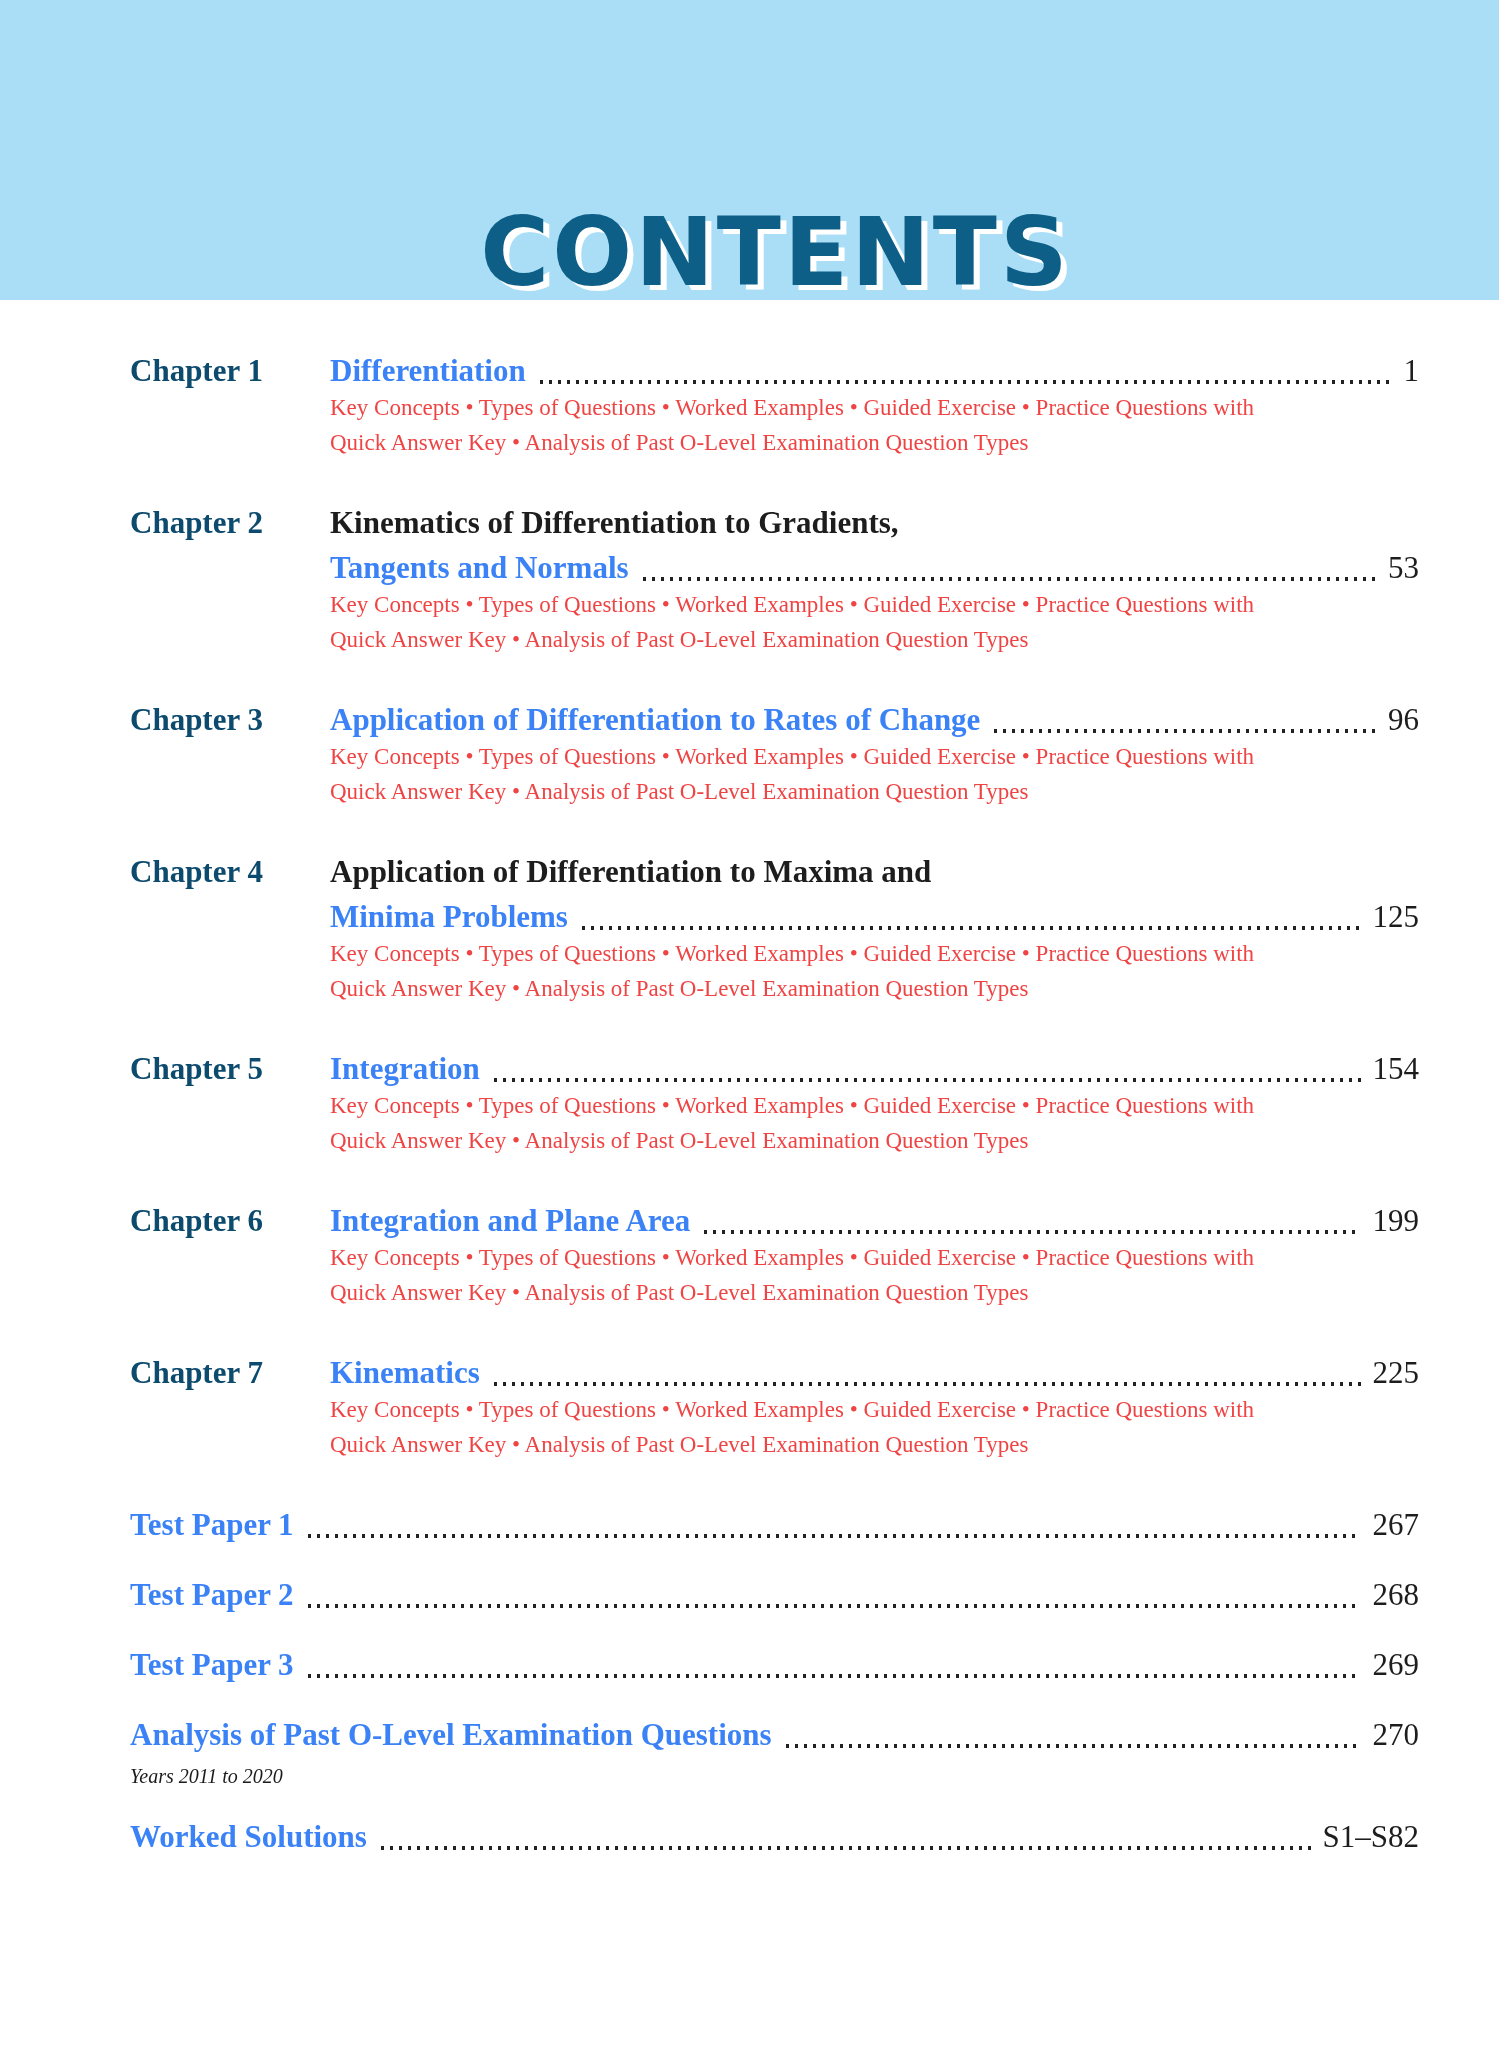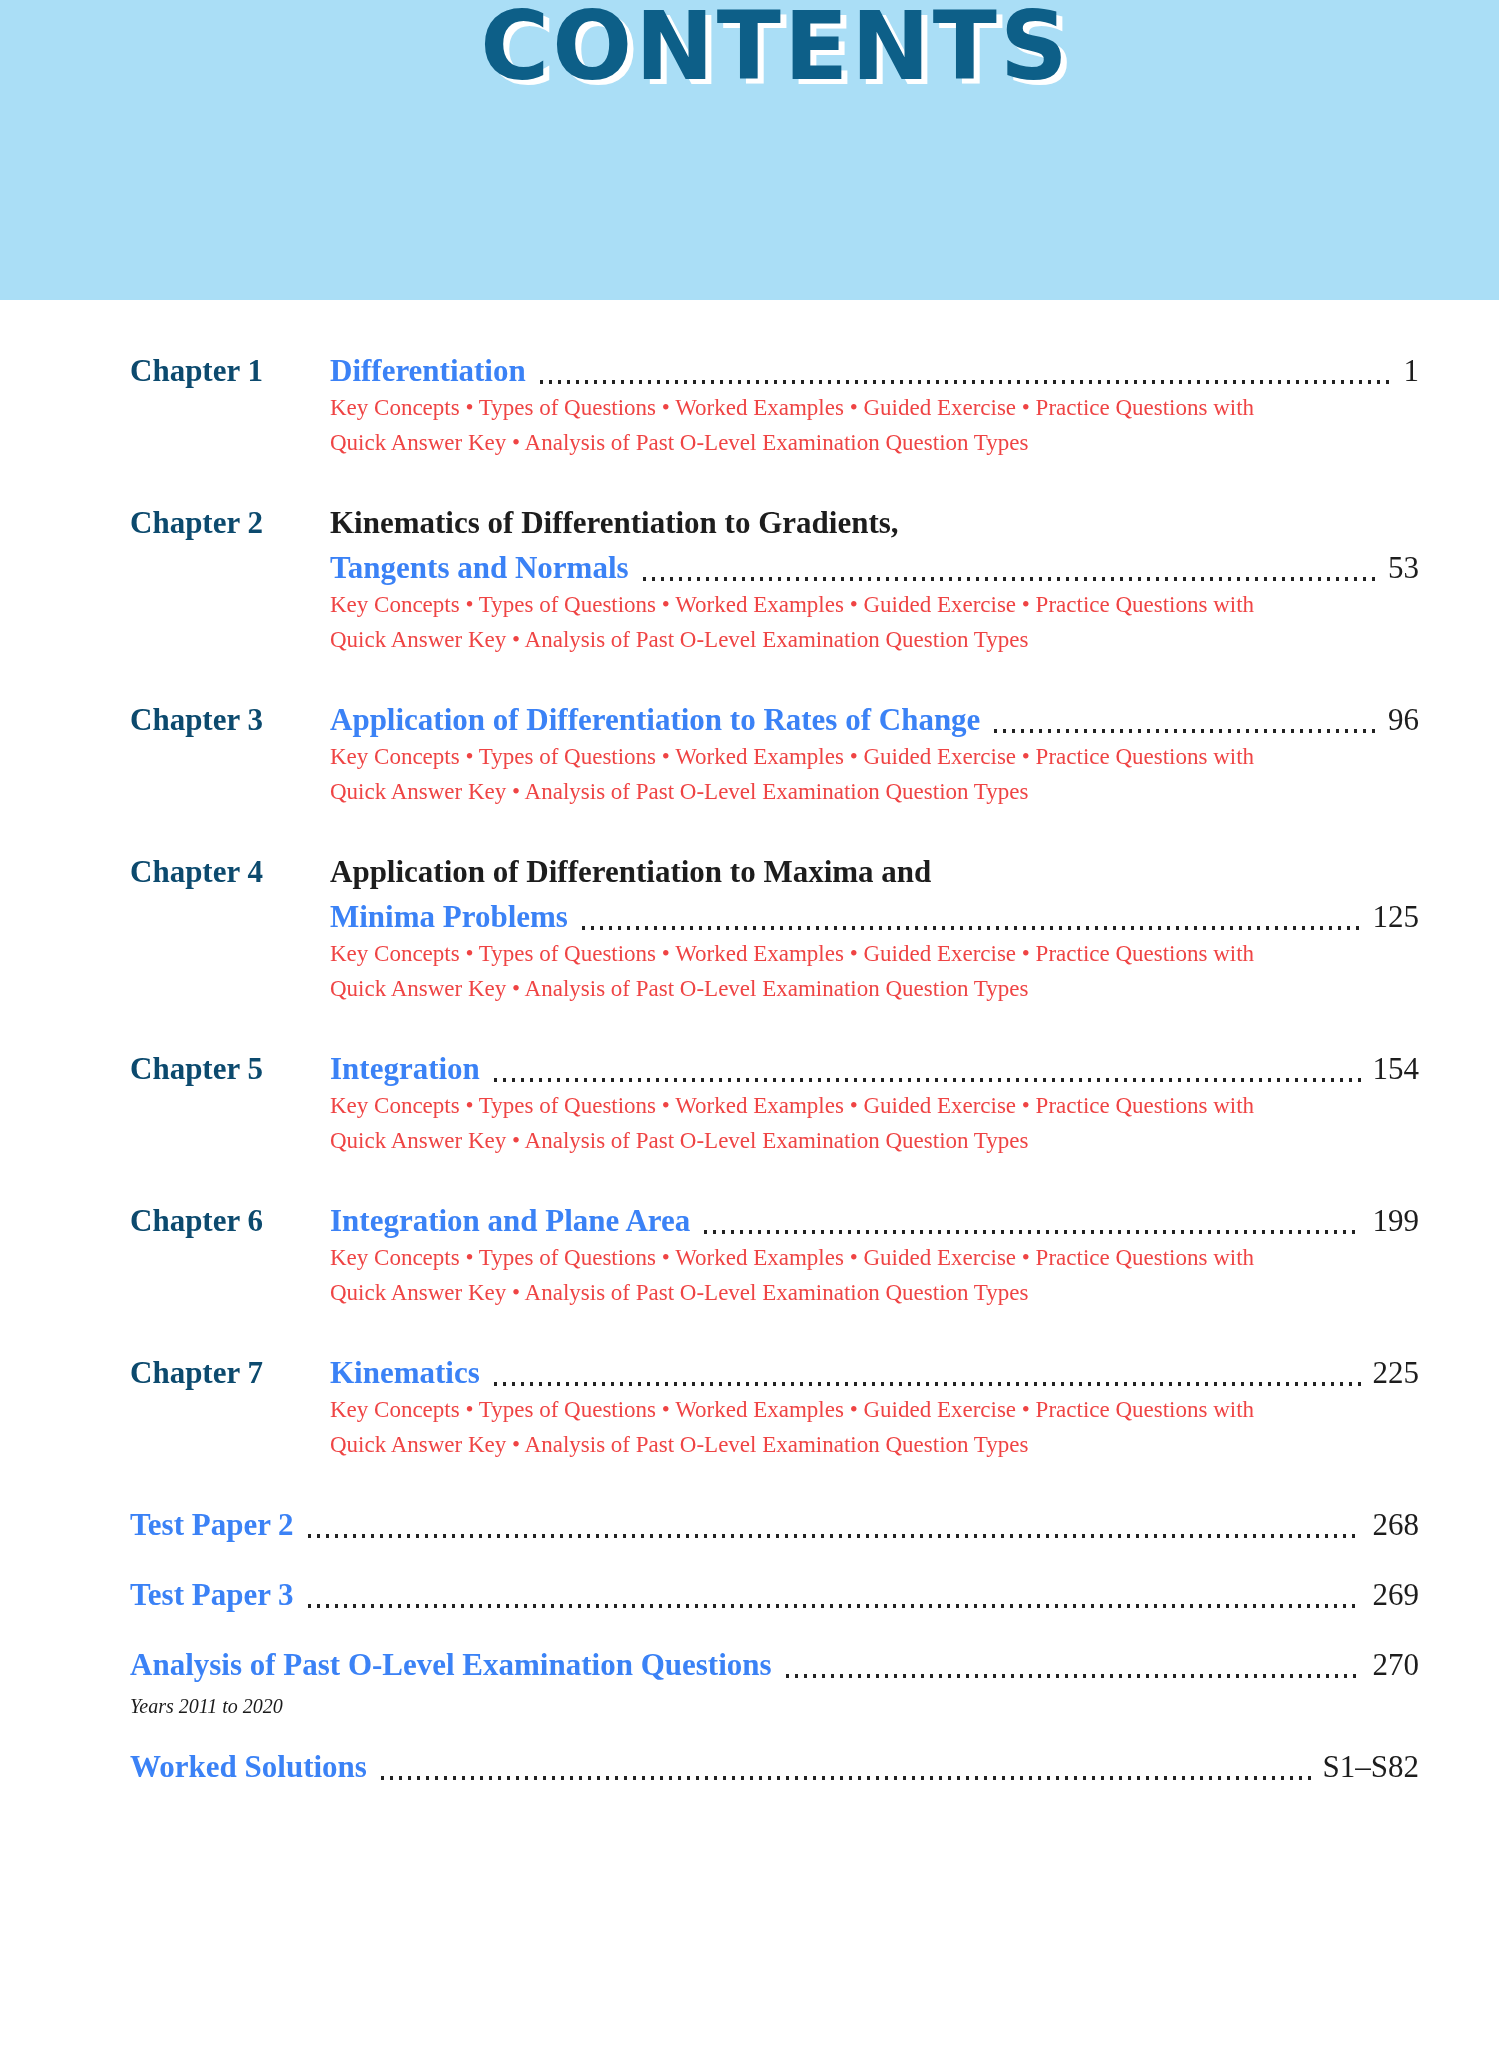--- a/index.html
+++ b/index.html
@@ -13,21 +13,21 @@
     background: #ffffff;
     overflow: hidden;
   }
 
   
   .banner {
     width: 100%;
     height: 300px;
     background: #aadef6;
     display: flex;
-    align-items: flex-start;
+    align-items: flex-end;
     justify-content: center;
   }
   .banner h1 {
     font-family: "DejaVu Sans", sans-serif;
     font-weight: 800;
     font-size: 94px;
     letter-spacing: 3px;
     color: #0d5f88;
     text-shadow: 6px 5px 0 #ffffff;
     transform: translateX(26px);
@@ -222,20 +222,28 @@
           <span class="leader"></span>
           <span class="page-num">225</span>
         </div>
         <div class="desc">
           <div>Key Concepts • Types of Questions • Worked Examples • Guided Exercise • Practice Questions with</div>
           <div>Quick Answer Key • Analysis of Past O-Level Examination Question Types</div>
         </div>
       </div>
     </section>
 
+    <section class="back-entry">
+      <div class="title-row">
+        <span class="entry-title">Test Paper 1</span>
+        <span class="leader"></span>
+        <span class="page-num">267</span>
+      </div>
+
+    </section>
 
     <section class="back-entry">
       <div class="title-row">
         <span class="entry-title">Test Paper 2</span>
         <span class="leader"></span>
         <span class="page-num">268</span>
       </div>
 
     </section>
 

